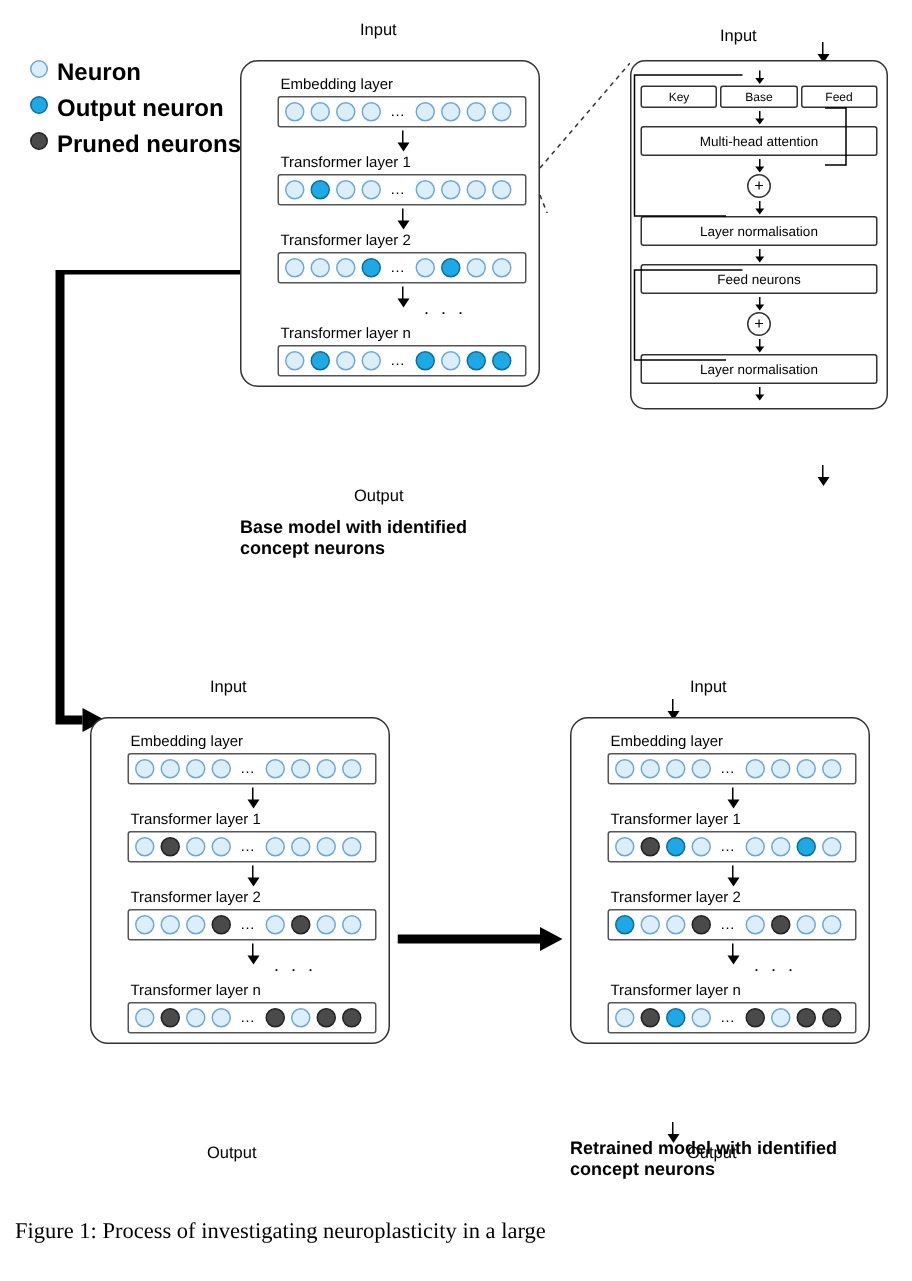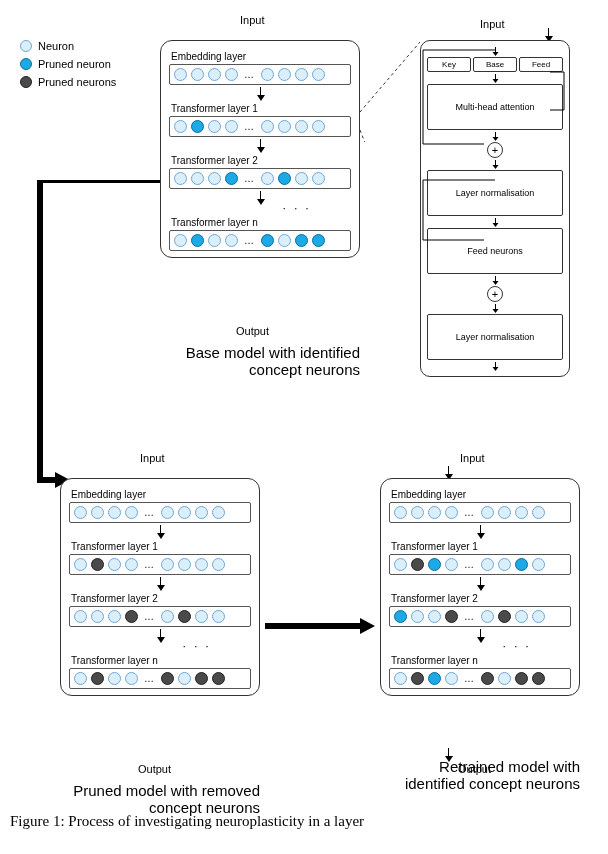--- a/index.html
+++ b/index.html
@@ -12,23 +12,24 @@
     width: 608px;
     background: #fff;
   }
   .legend {
     position: absolute;
     top: 30px;
     left: 10px;
   }
   .legend-row {
     display: flex;
-    align-items: flex-end;
+    align-items: flex-start;
     margin-bottom: 6px;
-    font-size: 11px;
+    font-size: 16px;
+    font-weight: bold;
   }
   .legend-circle {
     width: 12px;
     height: 12px;
     border-radius: 50%;
     margin-right: 6px;
     border: 1px solid #000;
   }
   .c-neuron { background: #dbeffb; border-color:#6fa8d6; }
   .c-concept { background: #1ca9e5; border-color:#0b6f9c; }
@@ -36,21 +37,21 @@
 
   .page {
     position: relative;
     width: 588px;
     height: 820px;
   }
 
   .model-box {
     border: 1.5px solid #333;
     border-radius: 12px;
-    padding: 8px 8px 4px 8px;
+    padding: 8px 8px 4px 24px;
     background: #fff;
     position: absolute;
   }
 
   .layer-label {
     font-size: 10px;
     margin: 2px 0 2px 2px;
   }
   .neuron-row {
     border: 1px solid #555;
@@ -101,40 +102,40 @@
     font-size: 12px;
     letter-spacing: 2px;
     margin: -4px 40px 0 0;
     text-align: right;
   }
   .io-label {
     font-size: 11px;
     text-align: center;
   }
   .caption {
-    font-weight: normal;
-    font-size: 15px;
-    text-align: right;
+    font-weight: bold;
+    font-size: 12px;
+    text-align: left;
     margin-top: 4px;
   }
 
   .trans-detail {
     border: 1.5px solid #333;
     border-radius: 10px;
     padding: 6px;
     background: #fff;
     position: absolute;
-    width: 150px;
+    width: 172px;
   }
   .tbox {
     border: 1px solid #333;
     border-radius: 2px;
     font-size: 9px;
     text-align: center;
-    padding: 17px 2px;
+    padding: 4px 2px;
     margin: 2px auto;
     background: #fff;
   }
   .tbox.small { width: 100%; }
   .tcircle {
     width: 16px;
     height: 16px;
     border-radius: 50%;
     border: 1px solid #333;
     display: flex;
@@ -192,21 +193,21 @@
 
 <div class="page">
 
   <div class="legend">
     <div class="legend-row">
       <div class="legend-circle c-neuron"></div>
       <span>Neuron</span>
     </div>
     <div class="legend-row">
       <div class="legend-circle c-concept"></div>
-      <span>Pruned neuron</span>
+      <span>Output neuron</span>
     </div>
     <div class="legend-row">
       <div class="legend-circle c-pruned"></div>
       <span>Pruned neurons</span>
     </div>
   </div>
 
   <div class="io-label" style="position:absolute; top:4px; left:230px;">Input</div>
   <div style="position:absolute; top:18px; left:244px; height:12px;" class="arrow-down"></div>
 
@@ -353,21 +354,20 @@
         <div class="neuron"></div>
       <span class="dots">…</span>
       <div class="neuron pruned"></div>
         <div class="neuron"></div>
         <div class="neuron pruned"></div>
         <div class="neuron pruned"></div>
     </div>
   </div>
   <div style="position:absolute; top:738px; left:144px; height:14px;" class="arrow-down"></div>
   <div class="io-label" style="position:absolute; top:753px; left:128px;">Output</div>
-  <div class="caption" style="position:absolute; top:768px; left:50px; width:200px;">Pruned model with removed concept neurons</div>
 
   <svg class="connector" style="top:606px; left:255px;" width="110" height="20">
     <line x1="0" y1="10" x2="95" y2="10" stroke="#000" stroke-width="6"></line>
     <polygon points="95,2 95,18 110,10" fill="#000"></polygon>
   </svg>
 
   <div class="io-label" style="position:absolute; top:442px; left:450px;">Input</div>
   <div style="position:absolute; top:456px; left:464px; height:12px;" class="arrow-down"></div>
   <div class="model-box" style="top:468px; left:370px; width:200px;">
     <div class="layer-label">Embedding layer</div>
@@ -429,14 +429,14 @@
 
   <svg class="connector" style="top:38px; left:410px;" width="150" height="250">
 
     <path d="M75 2 L3 2 L3 96 L64 96" stroke="#000" fill="none" stroke-width="1"></path>
 
     <path d="M130 62 L144 62 L144 24 L130 24" stroke="#000" fill="none" stroke-width="1"></path>
 
     <path d="M75 132 L3 132 L3 192 L64 192" stroke="#000" fill="none" stroke-width="1"></path>
   </svg>
 
-  <div class="fig-caption">Figure 1: Process of investigating neuroplasticity in a layer</div>
+  <div class="fig-caption">Figure 1: Process of investigating neuroplasticity in a large</div>
 </div>
 
 </body></html>

